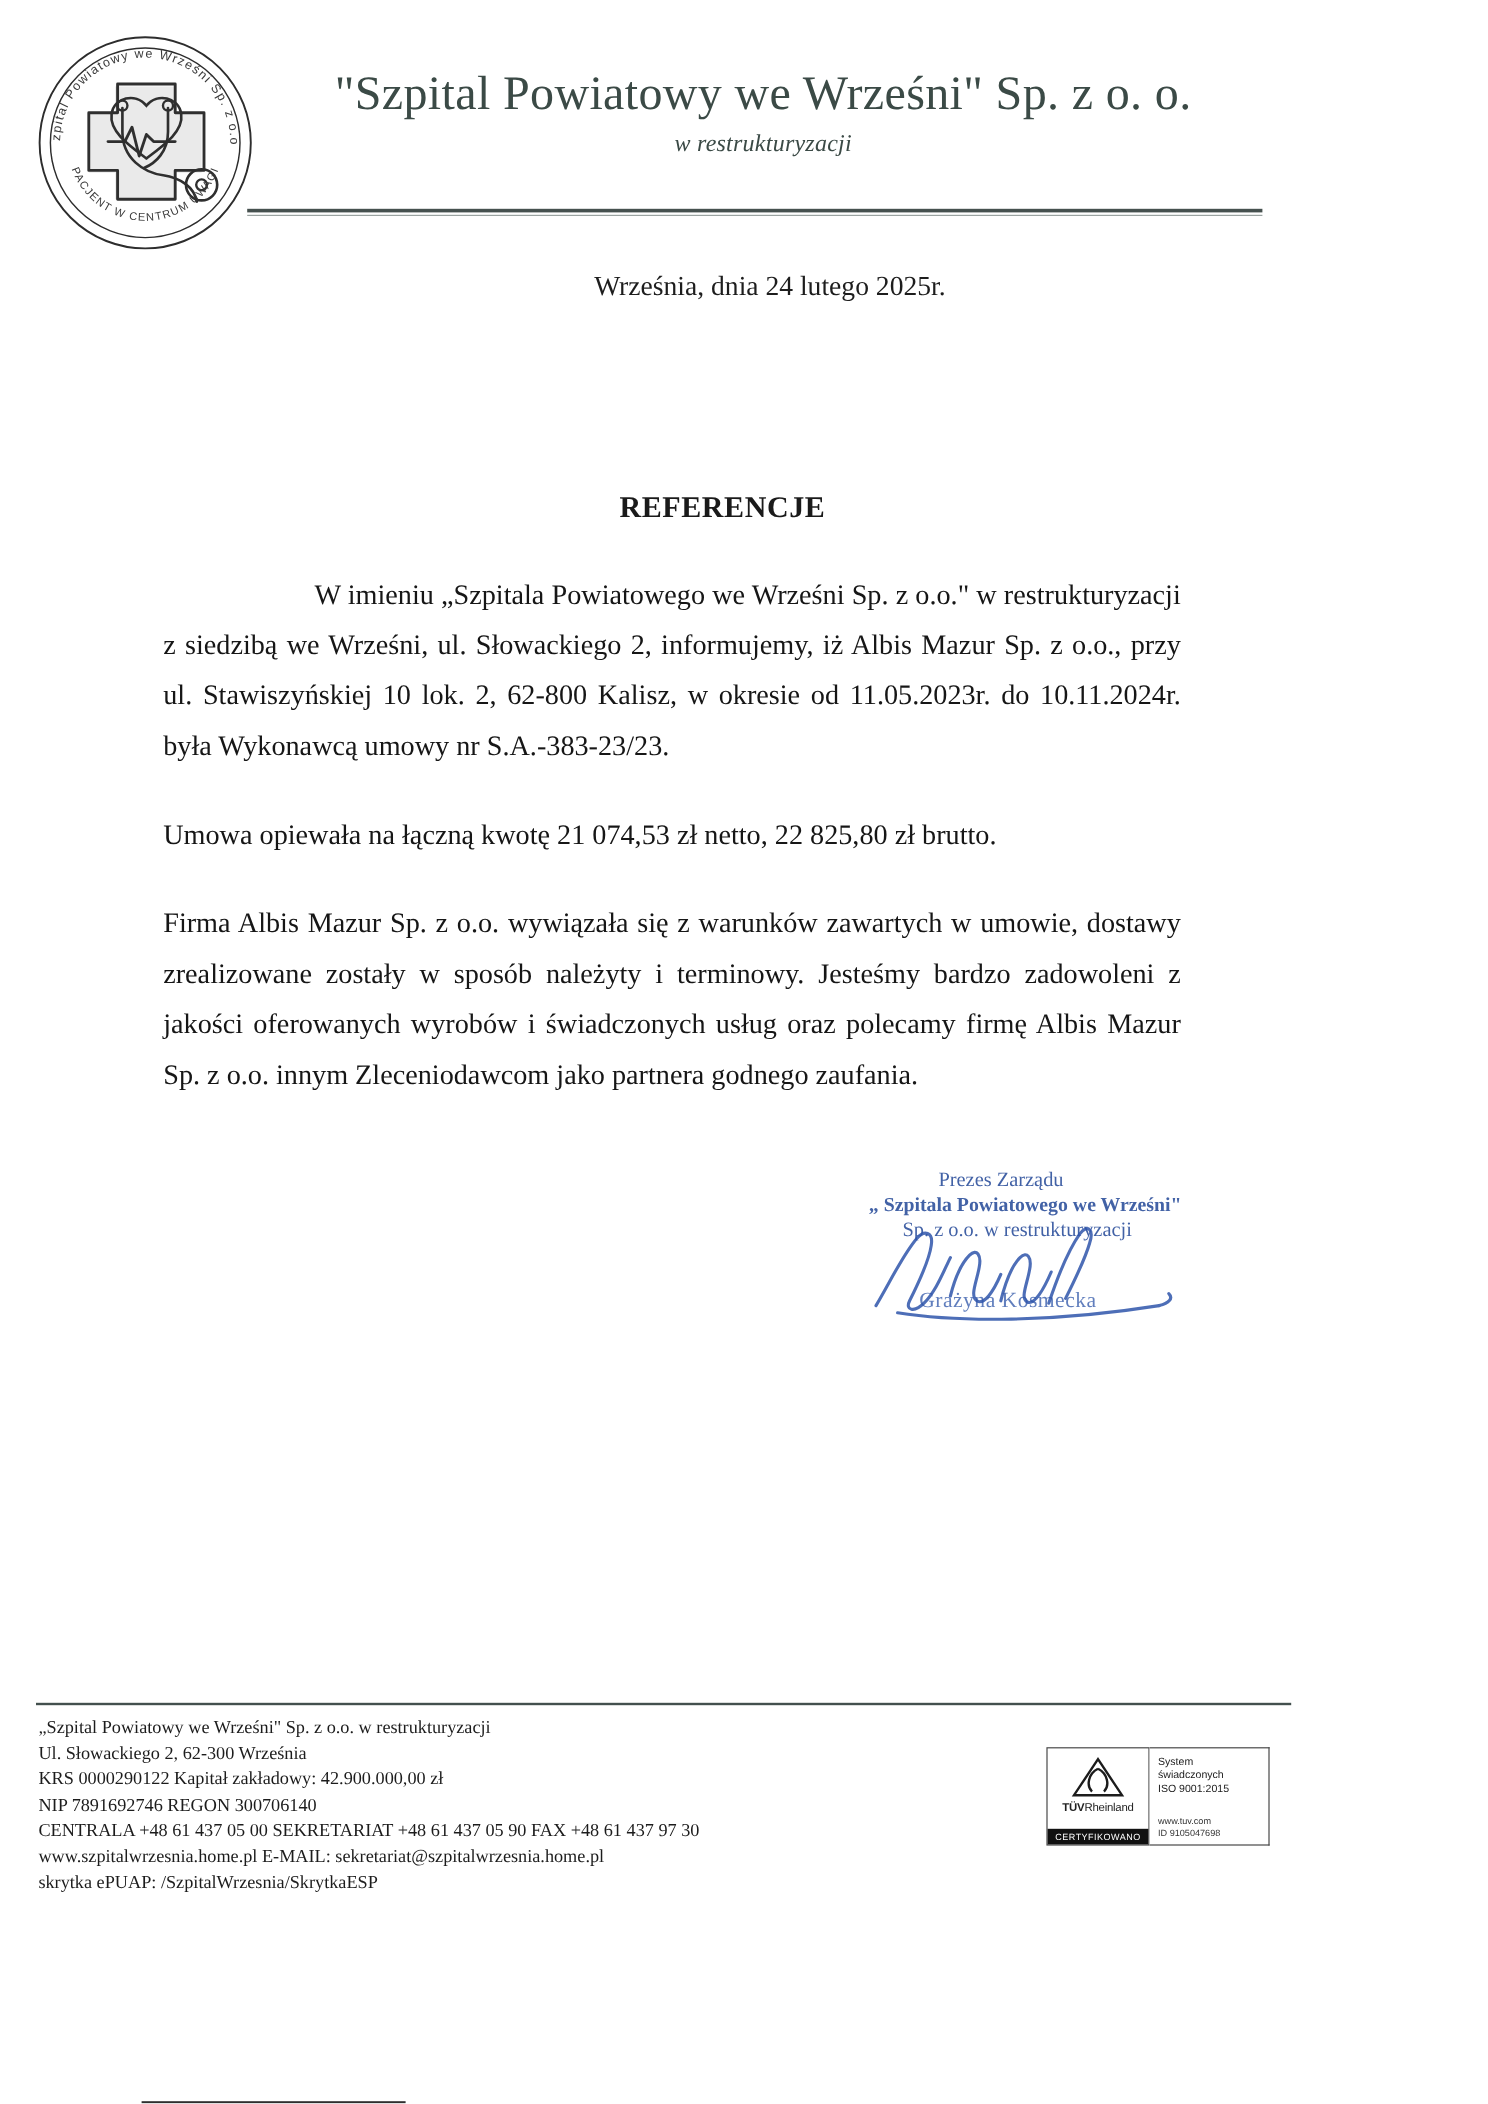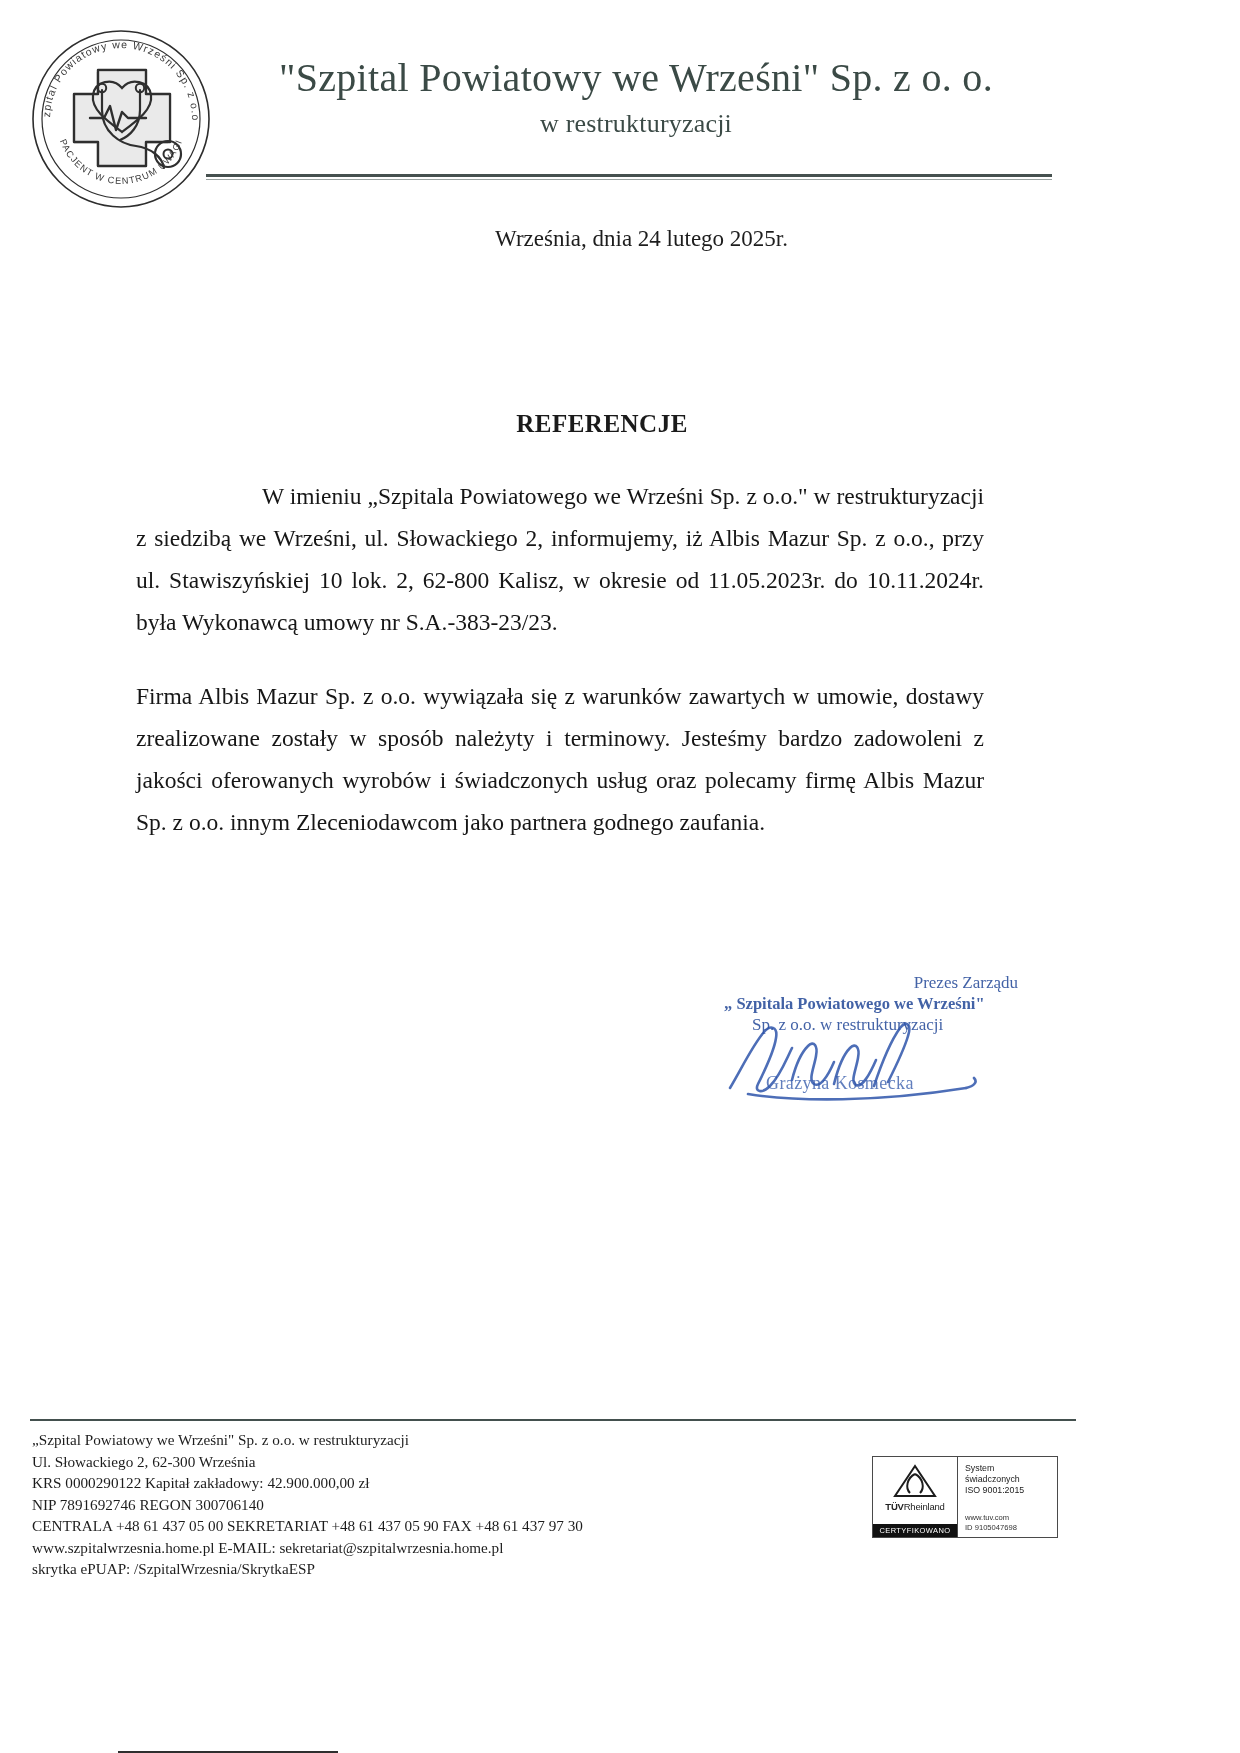--- a/index.html
+++ b/index.html
@@ -45,21 +45,22 @@
   .org-title {
     font-family: "Liberation Serif", "DejaVu Serif", serif;
     font-size: 40px;
     line-height: 1.1;
     color: #3b4a46;
     letter-spacing: 0.3px;
     white-space: nowrap;
   }
   .org-sub {
     font-family: "Liberation Serif", "DejaVu Serif", serif;
-    font-size: 26px;
+    font-size: 20px;
+    font-style: italic;
     color: #3b4a46;
     margin-top: 9px;
     letter-spacing: 0.2px;
   }
   .header-rule {
     position: absolute;
     left: 206px;
     top: 160px;
     width: 846px;
     height: 3px;
@@ -130,21 +131,21 @@
     color: #2b4da8;
   }
   .stamp-line {
     font-family: "Liberation Serif", "DejaVu Serif", serif;
     font-size: 17px;
     line-height: 21px;
     color: #33559f;
     white-space: nowrap;
     opacity: 0.92;
   }
-  .stamp-l1 { margin-left: 64px; text-align: right; }
+  .stamp-l1 { margin-left: 64px; }
   .stamp-l2 { margin-left: 6px; font-weight: bold; font-size: 16.5px; }
   .stamp-l3 { margin-left: 34px; }
   .stamp-name {
     position: absolute;
     left: 48px;
     top: 82px;
     font-size: 18px;
     color: #3a5fad;
     letter-spacing: 0.4px;
     opacity: 0.8;
@@ -308,20 +309,21 @@
 
     <div class="header-rule"></div>
   </div>
 
   <div class="date-line">Września, dnia 24 lutego 2025r.</div>
 
   <div class="doc-title">REFERENCJE</div>
 
   <div class="body-block">
     <p class="para indent gap-lg">W imieniu „Szpitala Powiatowego we Wrześni Sp. z o.o." w restrukturyzacji z siedzibą we Wrześni, ul. Słowackiego 2, informujemy, iż Albis Mazur Sp. z o.o., przy ul. Stawiszyńskiej 10 lok. 2, 62-800 Kalisz, w okresie od 11.05.2023r. do 10.11.2024r. była Wykonawcą umowy nr S.A.-383-23/23.</p>
+    <p class="para gap-lg">Umowa opiewała na łączną kwotę 21 074,53 zł netto, 22 825,80 zł brutto.</p>
     <p class="para">Firma Albis Mazur Sp. z o.o. wywiązała się z warunków zawartych w umowie, dostawy zrealizowane zostały w sposób należyty i terminowy. Jesteśmy bardzo zadowoleni z jakości oferowanych wyrobów i świadczonych usług oraz polecamy firmę Albis Mazur Sp. z o.o. innym Zleceniodawcom jako partnera godnego zaufania.</p>
   </div>
 
   <div class="stamp">
     <div class="stamp-line stamp-l1">Prezes Zarządu</div>
     <div class="stamp-line stamp-l2">„ Szpitala Powiatowego we Wrześni"</div>
     <div class="stamp-line stamp-l3">Sp. z o.o. w restrukturyzacji</div>
     <div class="stamp-name">Grażyna Kosmecka</div>
     <svg class="signature-svg" aria-hidden="true" viewBox="0 0 300 110">
       <g fill="none" stroke="#2f55ab" stroke-width="2.6" stroke-linecap="round" stroke-linejoin="round" opacity="0.85">

